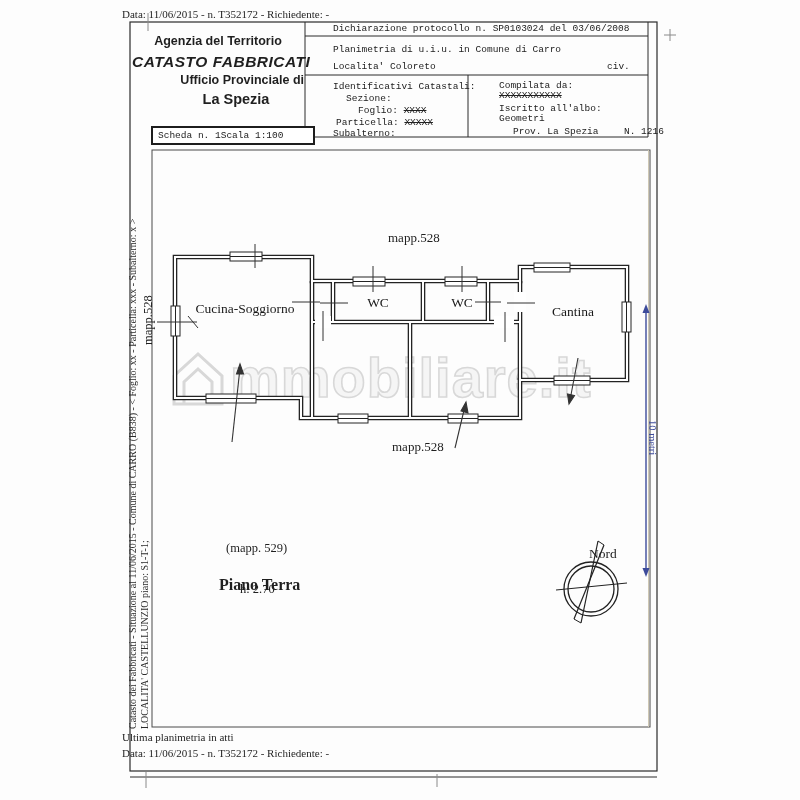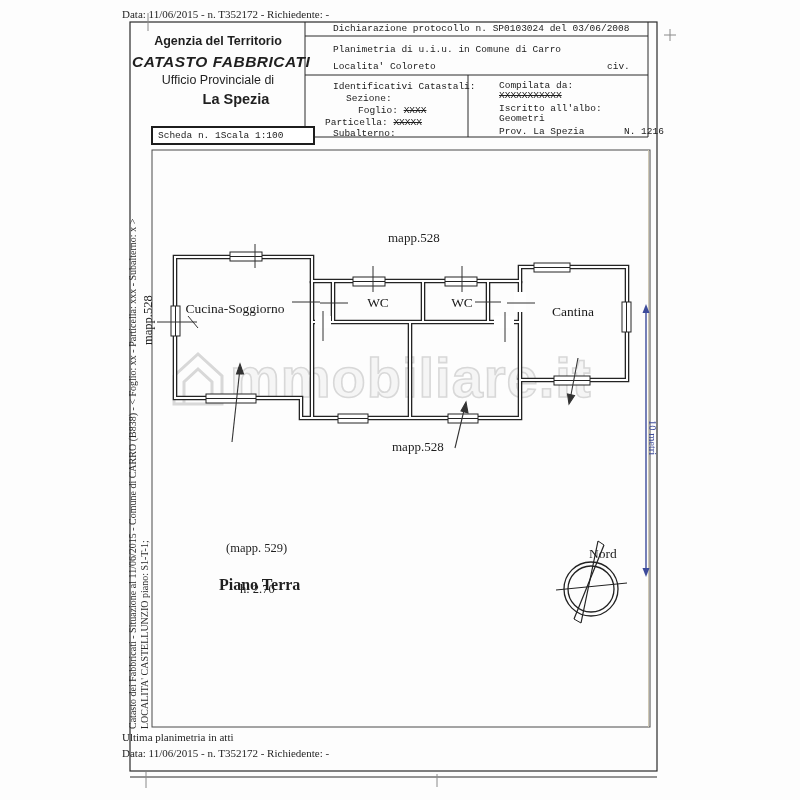--- a/index.html
+++ b/index.html
@@ -8,21 +8,21 @@
   .abs{position:absolute;white-space:nowrap;}
   .mono{font-family:"Liberation Mono", monospace;font-size:9.5px;color:#222;margin-left:24px;}
   .serif11{font-size:11px;}
   .serif12{font-size:12.5px;}
   .serif13{font-size:13px;}
   .sans{font-family:"Liberation Sans", sans-serif;}
   .strike{text-decoration:line-through;}
   .agency{left:132px;top:34px;width:172px;text-align:center;line-height:1.25;}
   .agency .a1{font-size:12.5px;font-weight:bold;}
   .agency .a2{font-size:15.5px;font-weight:bold;letter-spacing:.5px;margin-top:2px;font-style:italic;}
-  .agency .a3{font-size:12.5px;font-weight:normal;margin-top:2px;}
+  .agency .a3{font-size:12.5px;font-weight:bold;margin-top:2px;text-align:right;}
   .agency .a4{font-size:14.5px;font-weight:bold;margin-top:1px;padding-left:36px;}
   .schedabox{left:127px;top:126px;width:150px;height:15px;border:2px solid #1d1d1d;
              display:flex;align-items:center;padding:0 5px;background:#fff;}
   .roomlbl{font-size:13.5px;text-align:center;color:#191919;}
   .rot-ccw{transform:rotate(-90deg);transform-origin:0 0;}
   .rot-cw{transform:rotate(90deg);transform-origin:0 0;}
   .side{font-size:10px;color:#2a2a2a;}
   .wm{left:170px;top:348px;display:flex;align-items:flex-end;gap:4px;opacity:.85;}
   .wm-text{font-family:"Liberation Sans", sans-serif;font-weight:bold;font-size:56px;
            letter-spacing:1px;color:#f4f4f4;-webkit-text-stroke:1.6px #d2d2d2;line-height:1;}
@@ -176,38 +176,38 @@
   <div class="abs mono" style="left:309px;top:44px">Planimetria di u.i.u. in Comune di Carro</div>
   <div class="abs mono" style="left:309px;top:61px">Localita' Coloreto</div>
   <div class="abs mono" style="left:583px;top:61px">civ.</div>
 
   <div class="abs mono" style="left:309px;top:81px">Identificativi Catastali:</div>
   <div class="abs mono" style="left:322px;top:93px">Sezione:</div>
   <div class="abs mono" style="left:334px;top:105px">
     <span>Foglio:</span>
     <span class="strike">XXXX</span>
   </div>
-  <div class="abs mono" style="left:301px;top:117px">
+  <div class="abs mono" style="left:312px;top:117px">
     <span>Particella:</span>
     <span class="strike">XXXXX</span>
   </div>
   <div class="abs mono" style="left:309px;top:128px">Subalterno:</div>
 
   <div class="abs mono" style="left:475px;top:80px">Compilata da:</div>
   <div class="abs mono strike" style="left:475px;top:90px">XXXXXXXXXXX</div>
   <div class="abs mono" style="left:475px;top:103px">Iscritto all'albo:</div>
   <div class="abs mono" style="left:475px;top:113px">Geometri</div>
-  <div class="abs mono" style="left:475px;top:126px">Prov. La Spezia</div>
+  <div class="abs mono" style="left:489px;top:126px">Prov. La Spezia</div>
   <div class="abs mono" style="left:600px;top:126px">N. 1216</div>
 
   <div class="abs serif13" style="left:388px;top:230px">mapp.528</div>
   <div class="abs serif13" style="left:392px;top:439px">mapp.528</div>
   <div class="abs serif12 rot-ccw" style="left:141px;top:345px">mapp.528</div>
 
-  <div class="abs roomlbl" style="left:182px;top:301px;width:106px">Cucina-Soggiorno</div>
+  <div class="abs roomlbl" style="left:192px;top:301px;width:106px">Cucina-Soggiorno</div>
   <div class="abs roomlbl" style="left:348px;top:295px;width:60px">WC</div>
   <div class="abs roomlbl" style="left:432px;top:295px;width:60px">WC</div>
   <div class="abs roomlbl" style="left:533px;top:304px;width:80px">Cantina</div>
 
   <div class="abs serif12" style="left:226px;top:541px">(mapp. 529)</div>
   <div class="abs" style="left:219px;top:576px;font-size:16px;font-weight:bold">Piano Terra</div>
   <div class="abs serif12" style="left:240px;top:582px">h: 2.70</div>
 
   <div class="abs" style="left:589px;top:546px;font-size:13.5px">Nord</div>
   <div class="abs rot-cw navy" style="left:658px;top:420px;font-size:10.5px">10 metri</div>

